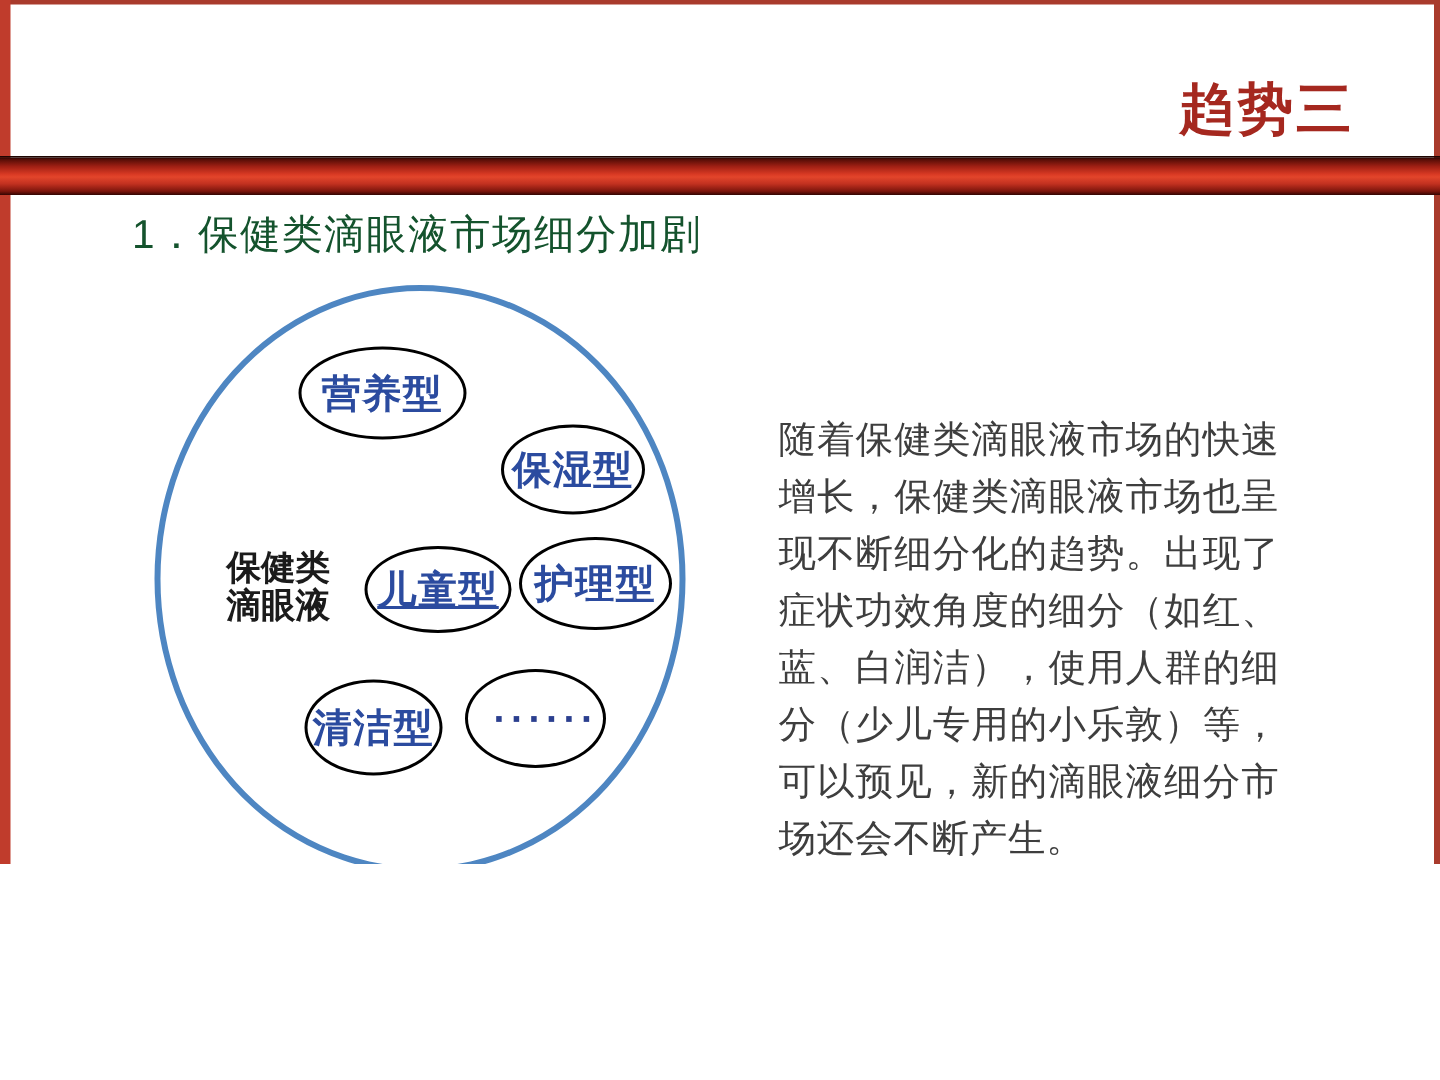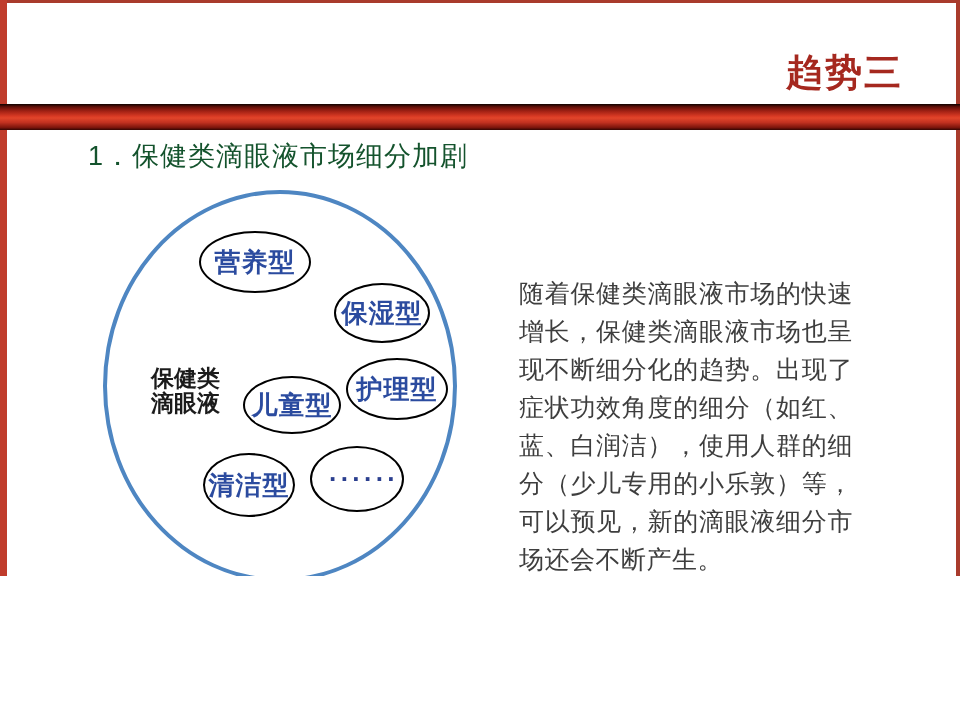--- a/index.html
+++ b/index.html
@@ -39,21 +39,21 @@
     border:4px solid #4e86c2;border-radius:50%;
   }
   .ellipse{
     position:absolute;border:2px solid #000000;border-radius:50%;
     display:flex;align-items:center;justify-content:center;
     color:#2b4b9f;font-weight:bold;font-size:26px;letter-spacing:1px;
     box-sizing:border-box;background:transparent;
   }
   .e-yingyang{left:199px;top:231px;width:112px;height:62px;}
   .e-baoshi {left:334px;top:283px;width:96px;height:60px;}
-  .e-ertong {left:243px;top:376px;width:98px;height:58px;}
+  .e-ertong {left:243px;top:364px;width:98px;height:58px;text-decoration:underline;}
   .e-huli   {left:346px;top:358px;width:102px;height:62px;}
   .e-qingjie{left:191px;top:453px;width:92px;height:64px;margin-left:12px;}
   .e-dots   {left:310px;top:446px;width:94px;height:66px;font-size:26px;letter-spacing:3px;color:#2b3f8f;padding-left:14px;}
 
   .set-name-label{
     position:absolute;left:131px;top:366px;width:90px;
     font-size:23px;font-weight:bold;color:#1b1b1b;line-height:25px;margin-left:20px;
   }
 
   

